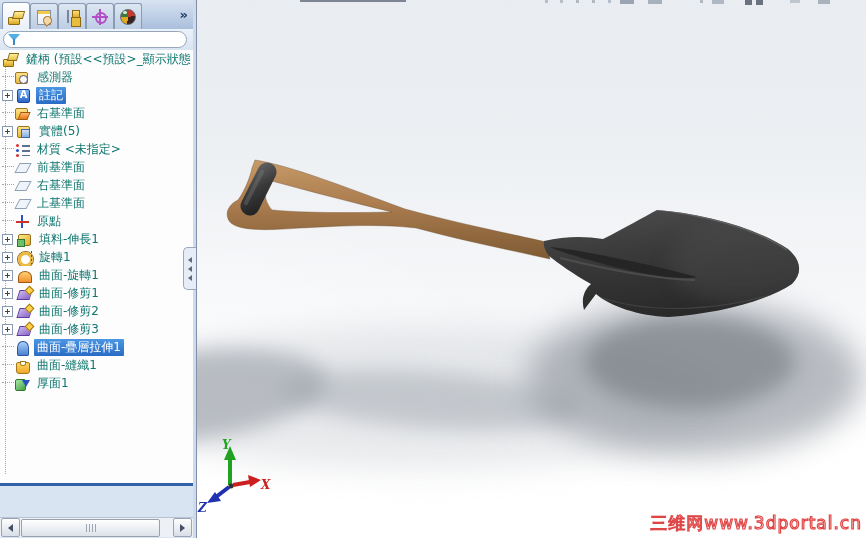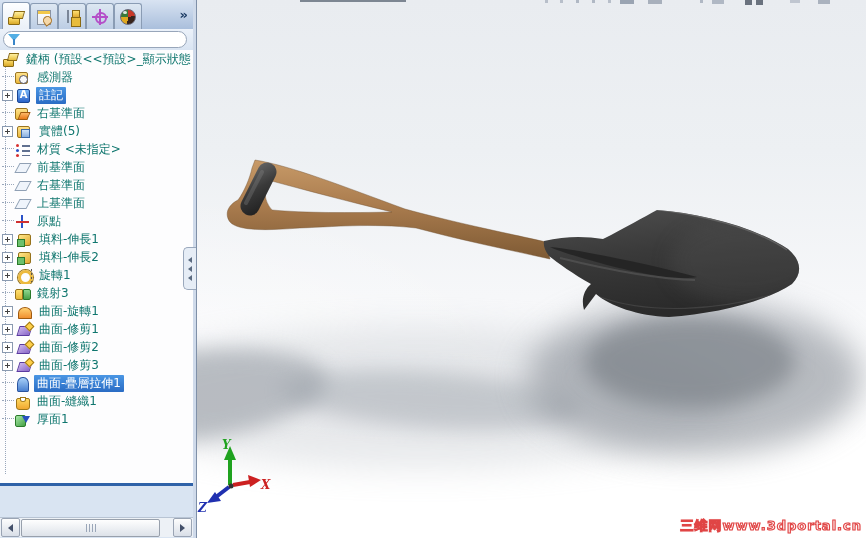--- a/index.html
+++ b/index.html
@@ -5,21 +5,21 @@
   html,body{margin:0;padding:0;}
   body{width:866px;height:538px;position:relative;overflow:hidden;
        font-family:"DejaVu Sans","Liberation Sans",sans-serif;background:#fff;}
 
   
   .viewport{position:absolute;inset:0;background:
      radial-gradient(ellipse at 18% 98%, rgba(255,255,255,.95) 0%, rgba(255,255,255,0) 45%),
      linear-gradient(180deg,#e9ecf0 0%,#edf0f3 28%,#f6f7f9 55%,#ffffff 82%);}
   .frag{position:absolute;top:0;}
   .vp-svg{position:absolute;left:0;top:0;}
-  .watermark{position:absolute;right:4px;bottom:3px;font-size:13px;font-weight:bold;
+  .watermark{position:absolute;right:4px;bottom:3px;font-size:17px;font-weight:normal;
      letter-spacing:1px;color:#fff0f0;-webkit-text-stroke:1.1px #e04545;
      text-shadow:0 0 1px #e87070;white-space:nowrap;}
 
   
   .left-panel{position:absolute;left:0;top:0;width:196px;height:538px;background:#fdfdfe;
      border-right:1px solid #7f90a8;box-shadow:inset -3px 0 0 #cfdaea;z-index:5;}
   .tab-bar{position:absolute;left:0;top:0;right:3px;height:29px;
      background:linear-gradient(#d8e3f2,#aabfdc);border-bottom:1px solid #92a6c2;}
   .tab{position:absolute;top:3px;width:26px;height:25px;border:1px solid #8a9cb4;border-bottom:none;
      border-radius:3px 3px 0 0;background:linear-gradient(#dde7f2,#bccde4);
@@ -335,32 +335,22 @@
           <span class="ti ti-origin"></span>
           <span class="lbl">原點</span>
         </div>
         <div class="row">
           <span class="exp"></span>
           <span class="ti ti-boss-extrude"></span>
           <span class="lbl">填料-伸長1</span>
         </div>
         <div class="row">
           <span class="exp"></span>
-          <span class="ti ti-boss-extrude"></span>
-          <span class="lbl">填料-伸長2</span>
-        </div>
-        <div class="row">
-          <span class="exp"></span>
           <span class="ti ti-revolve"></span>
           <span class="lbl">旋轉1</span>
-        </div>
-        <div class="row">
-          <span class="stub"></span>
-          <span class="ti ti-mirror"></span>
-          <span class="lbl">鏡射3</span>
         </div>
         <div class="row">
           <span class="exp"></span>
           <span class="ti ti-surface-revolve"></span>
           <span class="lbl">曲面-旋轉1</span>
         </div>
         <div class="row">
           <span class="exp"></span>
           <span class="ti ti-surface-trim"></span>
           <span class="lbl">曲面-修剪1</span>

